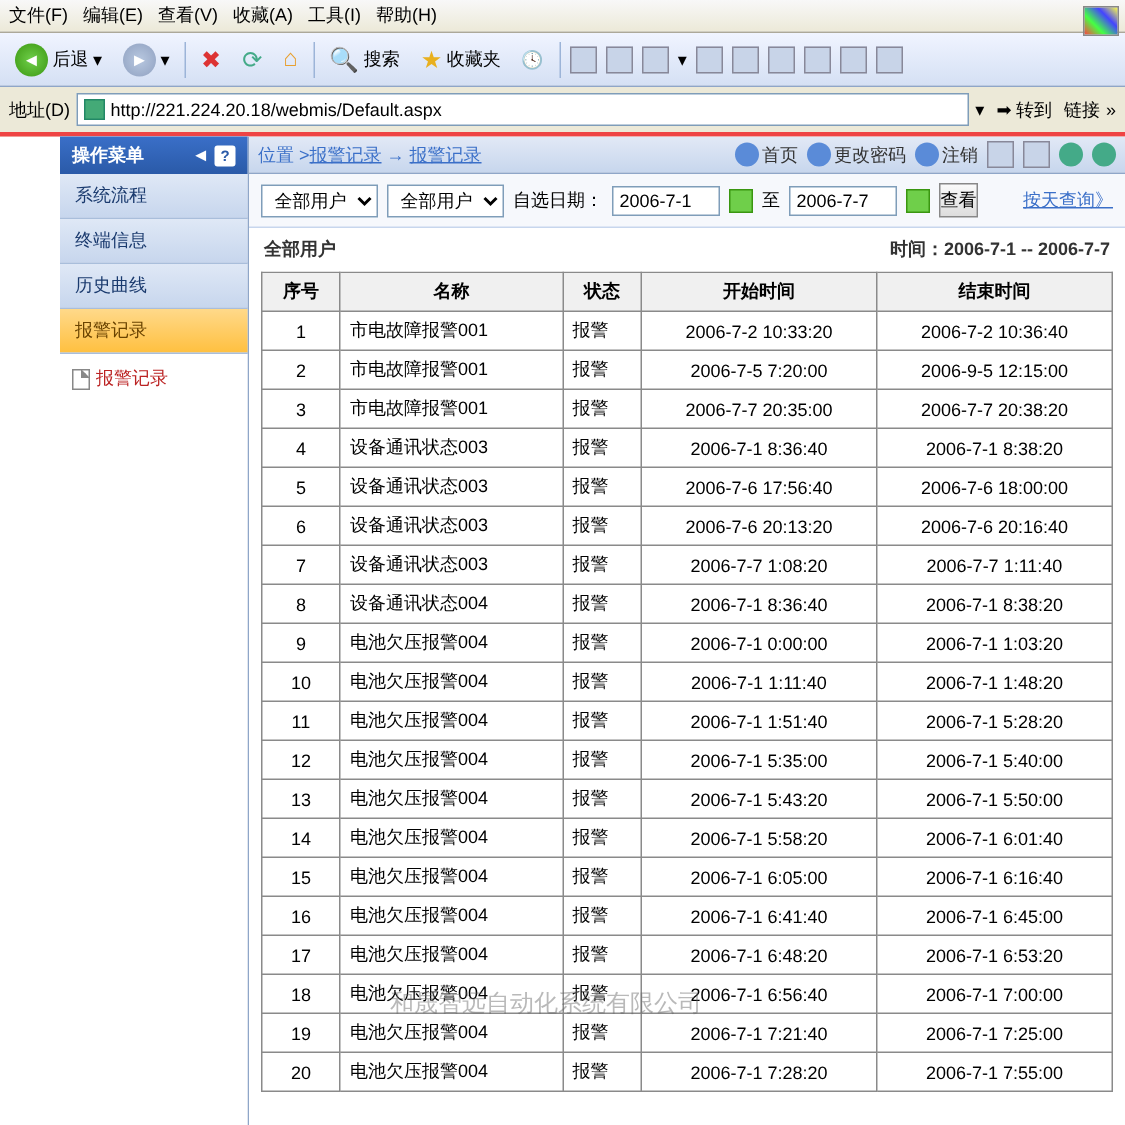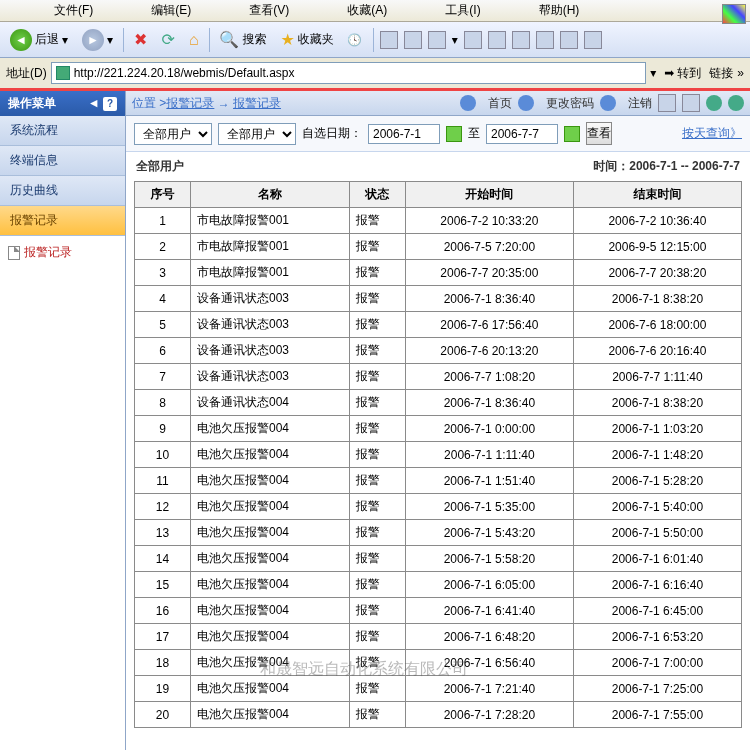--- a/index.html
+++ b/index.html
@@ -1,20 +1,20 @@
 <!DOCTYPE html>
 <html><head>
 <meta charset="utf-8">
 <style>
 * { margin: 0; padding: 0; box-sizing: border-box; font-family: "SimSun", Arial, sans-serif; font-size: 12px; }
 body { background: #fff; width: 750px; height: 750px; overflow: hidden; }
 
 
 .menubar { background: linear-gradient(#f8f8f8,#ece9d8); border-bottom: 1px solid #aca899; padding: 2px 6px; display: flex; gap: 10px; }
-.menubar span { cursor: default; margin-left: 48px; }
+.menubar span { cursor: default; }
 
 
 .toolbar { background: linear-gradient(#f0f4ff,#d5e0f4); border-bottom: 1px solid #8fa6c8; padding: 4px 6px; display: flex; align-items: center; gap: 6px; height: 36px; }
 .tb-btn { display: inline-flex; align-items: center; gap: 3px; padding: 2px 4px; cursor: pointer; }
 .icon-circle { width: 22px; height: 22px; border-radius: 50%; display: inline-flex; align-items: center; justify-content: center; color: #fff; font-weight: bold; }
 .icon-back { background: radial-gradient(#6fcf4a,#3a9610); }
 .icon-fwd { background: radial-gradient(#b8c8e0,#8fa0c0); }
 .tb-sep { width: 1px; height: 24px; background: #9cb4d8; }
 .ico-x { color: #d33; font-size: 16px; }
 .ico-refresh { color: #4a8; font-size: 16px; }
@@ -26,37 +26,37 @@
 
 
 .addrbar { background: #ece9d8; border-bottom: 3px solid #ef4444; padding: 4px 6px; display: flex; align-items: center; gap: 4px; }
 .addrbar .url { flex: 1; background: #fff; border: 1px solid #7f9db9; padding: 3px 4px; display: flex; align-items: center; gap: 4px; }
 .pg-ico { width: 14px; height: 14px; background: #4a7; border: 1px solid #286; }
 
 
 .content { display: flex; height: calc(750px - 90px); }
 
 
-.sidebar { width: 126px; background: #f0f4fb; border-right: 1px solid #8fa6c8; display: flex; flex-direction: column; }
+.sidebar { width: 126px; background: #f0f4fb; border-right: 1px solid #8fa6c8; display: flex; flex-direction: column; margin-left: 40px; }
 .sb-title { background: linear-gradient(#3a6fc8,#2a5aa8); color: #fff; padding: 4px 8px; font-weight: bold; display: flex; align-items: center; justify-content: space-between; }
 .sb-title .q { background: #fff; color: #2a5aa8; border-radius: 2px; width: 14px; height: 14px; display: inline-flex; align-items: center; justify-content: center; font-size: 10px; }
 .sb-item { background: linear-gradient(#dfe8f6,#c7d6ed); border-bottom: 1px solid #a9bedb; padding: 6px 10px; color: #1a3a6e; cursor: pointer; }
 .sb-item.active { background: linear-gradient(#ffd98a,#ffc040); color: #6a4300; }
 .sb-sub { background: #fff; flex: 1; padding: 4px 6px; }
 .sb-sub-item { color: #b22; padding: 4px 2px; display: flex; align-items: center; gap: 4px; cursor: pointer; }
 .doc-ico { width: 12px; height: 14px; background: #fff; border: 1px solid #888; position: relative; }
 .doc-ico::after { content: ''; position: absolute; right: -1px; top: -1px; border: 3px solid transparent; border-left-color: #888; border-bottom-color: #888; }
 
 
 .main { flex: 1; display: flex; flex-direction: column; overflow: hidden; }
 .topbar { background: linear-gradient(#e2e9f6,#c7d6ed); border-bottom: 1px solid #8fa6c8; padding: 3px 6px; display: flex; align-items: center; justify-content: space-between; }
 .breadcrumb { color: #3a6fc8; }
 .breadcrumb a { color: #3a6fc8; text-decoration: underline; cursor: pointer; }
 .topbar-r { display: flex; align-items: center; gap: 6px; }
-.topbar-r .btn { display: inline-flex; align-items: center; gap: 12px; cursor: pointer; color: #333; }
+.topbar-r .btn { display: inline-flex; align-items: center; gap: 2px; cursor: pointer; color: #333; }
 .round-ico { width: 16px; height: 16px; border-radius: 50%; background: #5a8bd8; display: inline-block; }
 
 .filterbar { background: #f6f8fc; border-bottom: 1px solid #c7d6ed; padding: 6px 8px; display: flex; align-items: center; gap: 6px; }
 .filterbar select, .filterbar input[type=text] { border: 1px solid #7f9db9; padding: 2px 4px; background: #fff; }
 .dateinput { width: 72px; }
 .cal-ico { width: 16px; height: 16px; background: #6fcf4a; border: 1px solid #3a9610; display: inline-block; cursor: pointer; }
 .go-btn { background: linear-gradient(#fafafa,#ddd); border: 1px solid #888; padding: 2px 0; cursor: pointer; }
 .linkbtn { color: #3a6fc8; text-decoration: underline; margin-left: auto; cursor: pointer; }
 
 .tbl-title { padding: 6px 10px; display: flex; justify-content: space-between; font-weight: bold; color: #333; }

